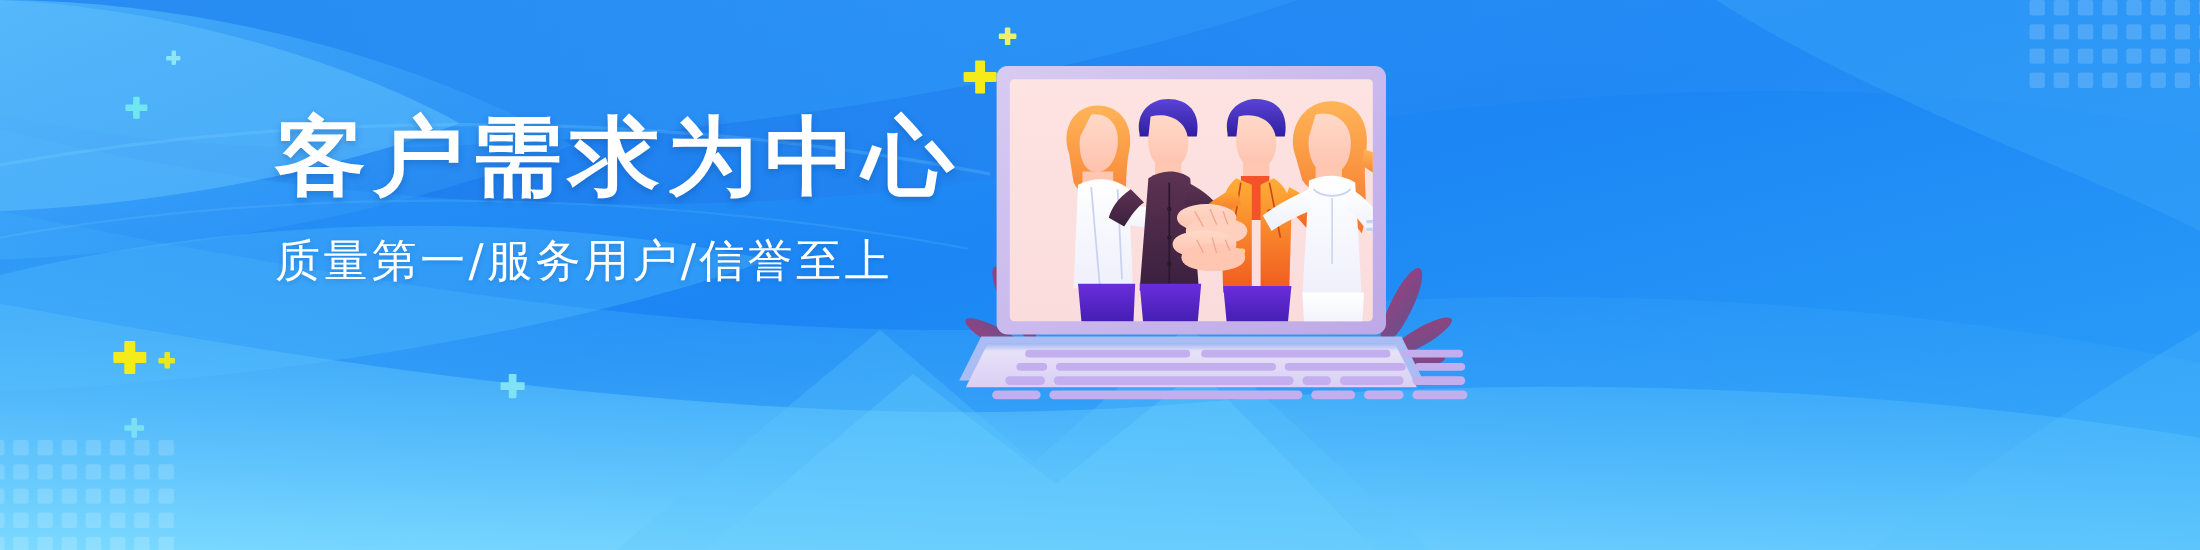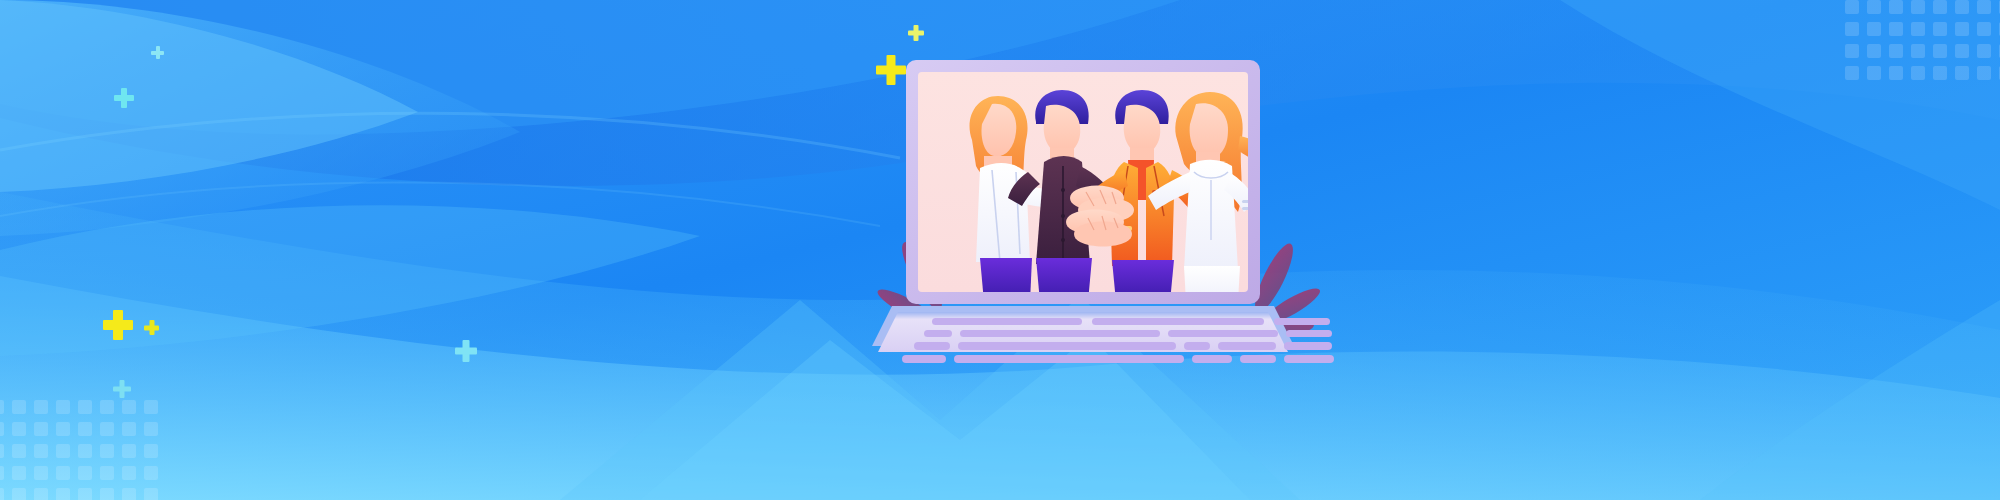--- a/index.html
+++ b/index.html
@@ -189,20 +189,24 @@
       <div class="plus" style="left: 876px; top: 55px; width: 30px; height: 30px; color: rgb(245, 234, 26); --t: 9px;"></div>
       <div class="plus" style="left: 908px; top: 25px; width: 16px; height: 16px; color: rgb(233, 243, 106); --t: 5px;"></div>
       <div class="plus" style="left: 103px; top: 310px; width: 30px; height: 30px; color: rgb(245, 234, 26); --t: 10px;"></div>
       <div class="plus" style="left: 144px; top: 320px; width: 15px; height: 15px; color: rgb(232, 232, 30); --t: 5px;"></div>
       <div class="plus" style="left: 114px; top: 88px; width: 20px; height: 20px; color: rgb(111, 230, 240); --t: 6px;"></div>
       <div class="plus" style="left: 113px; top: 380px; width: 18px; height: 18px; color: rgb(125, 223, 242); --t: 5px;"></div>
       <div class="plus" style="left: 455px; top: 340px; width: 22px; height: 22px; color: rgb(127, 227, 245); --t: 7px;"></div>
       <div class="plus" style="left: 151px; top: 46px; width: 13px; height: 13px; color: rgb(140, 230, 245); --t: 4px;"></div>
     </div>
 
+  <div class="text-block">
+    <div class="headline">客户需求为中心</div>
+    <div class="subline">质量第一/服务用户/信誉至上</div>
+  </div>
 
   <div class="illus">
     <svg viewBox="0 0 440 330" preserveAspectRatio="xMidYMid meet">
       <defs>
         <linearGradient id="scr" x1="0" y1="0" x2="0" y2="1">
           <stop offset="0%" stop-color="#fde3e1"></stop>
             <stop offset="100%" stop-color="#fbdcdd"></stop>
         </linearGradient>
         <linearGradient id="bez" x1="0" y1="0" x2="1" y2="1">
           <stop offset="0%" stop-color="#d7cbf3"></stop>

